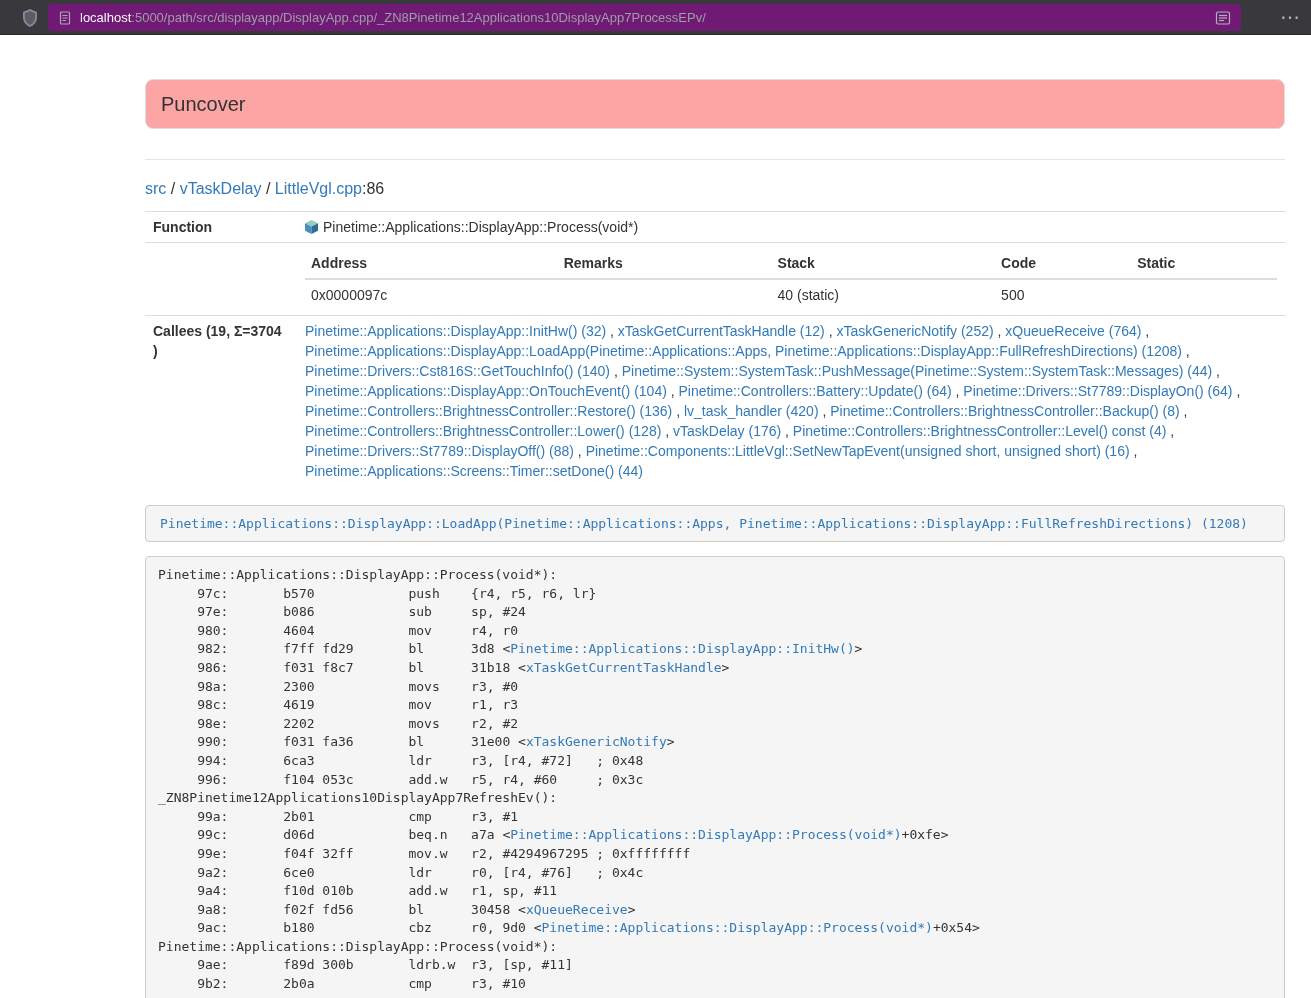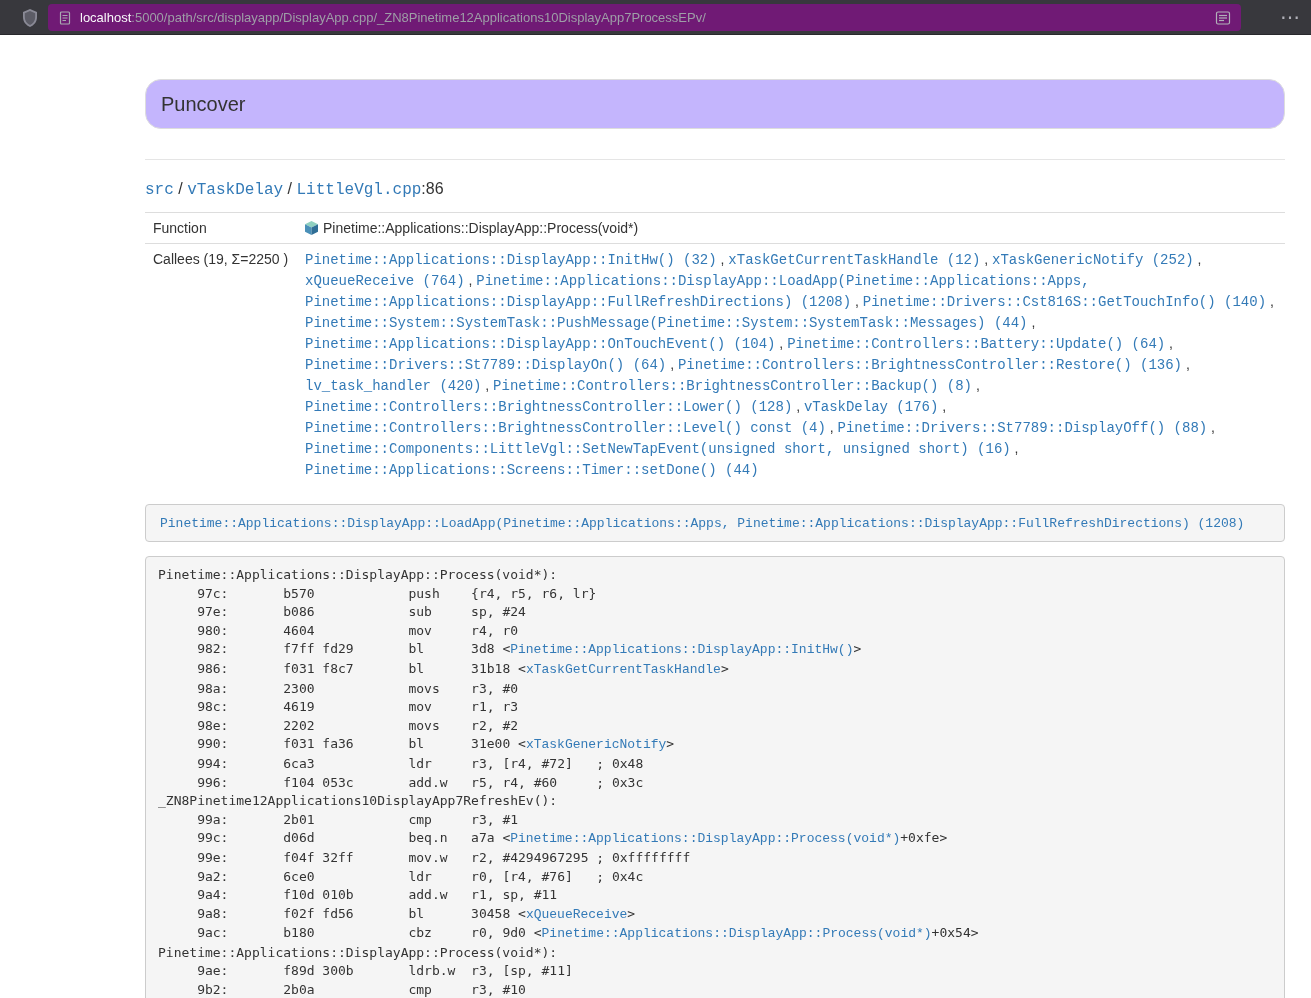--- a/index.html
+++ b/index.html
@@ -26,42 +26,42 @@
   .reader-wrap { width: 16px; height: 16px; margin-left: 8px; flex: 0 0 auto; }
   .dots {
     position: absolute; right: 10px; top: 2px; color: #b1b1b9;
     font-size: 20px; line-height: 30px; letter-spacing: 1px; cursor: default;
   }
 
   
   .container { width: 1140px; margin-left: 145px; }
 
   .panel {
-    margin-top: 44px; background: #c4b5fd; border: 1px solid #ddd;
-    border-radius: 16px; padding: 13px 15px;
+    margin-top: 44px; background: #fca5a5; border: 1px solid #ddd;
+    border-radius: 8px; padding: 13px 15px;
   }
   .panel-title { font-size: 20px; line-height: 22px; color: #333; }
 
   hr.divider { border: 0; border-top: 1px solid #e5e5e5; margin: 30px 0 0 0; }
 
   .breadcrumb { margin-top: 20px; font-size: 16px; }
   .breadcrumb a { color: #337ab7; text-decoration: none; }
   .breadcrumb span { color: #333; }
 
-  a { color: #337ab7; text-decoration: none; font-family: Liberation Mono, monospace; }
+  a { color: #337ab7; text-decoration: none; }
 
   table.sym-table {
     width: 100%; border-collapse: collapse; margin-top: 13px; font-size: 14px;
   }
   table.sym-table > tbody > tr > th,
   table.sym-table > tbody > tr > td {
     border-top: 1px solid #ddd; padding: 5px 8px; vertical-align: top;
     text-align: left; line-height: 20px;
   }
-  th.lbl { width: 152px; font-weight: normal; color: #333; }
+  th.lbl { width: 152px; font-weight: bold; color: #333; }
 
   .sym-icon { display: inline-block; width: 13px; height: 14px; margin-right: 5px; vertical-align: -2px; }
 
   table.inner { width: 100%; border-collapse: collapse; }
   table.inner th {
     text-align: left; font-weight: bold; padding: 5px 6px;
     border-bottom: 2px solid #ddd; line-height: 20px;
   }
   table.inner td { padding: 5px 6px; line-height: 20px; }
   .col-address { width: 26%; } .col-remarks { width: 22%; }
@@ -135,24 +135,47 @@
           <span class="sym-icon">
             <svg width="13" height="14" viewBox="0 0 13 14">
               <path d="M6.5 0 L13 3.2 L6.5 6.4 L0 3.2 Z" fill="#8fd0c0"></path>
               <path d="M0 3.2 L6.5 6.4 V14 L0 10.8 Z" fill="#4a90b8"></path>
               <path d="M13 3.2 L6.5 6.4 V14 L13 10.8 Z" fill="#2f6e96"></path>
             </svg>
           </span><span>Pinetime::Applications::DisplayApp::Process(void*)</span>
         </td>
       </tr>
 
-
-
       <tr>
-        <th class="lbl">Callees (19, Σ=2250 )</th>
+        <th class="lbl"></th>
+        <td>
+          <table class="inner">
+            <tbody>
+              <tr>
+                <th class="col-address">Address</th>
+                <th class="col-remarks">Remarks</th>
+                <th class="col-stack">Stack</th>
+                <th class="col-code">Code</th>
+                <th class="col-static">Static</th>
+              </tr>
+              <tr>
+                <td>0x0000097c</td>
+                <td></td>
+                <td>40 (static)</td>
+                <td>500</td>
+                <td></td>
+              </tr>
+            </tbody>
+          </table>
+        </td>
+      </tr>
+
+
+      <tr>
+        <th class="lbl">Callees (19, Σ=3704 )</th>
         <td class="callees"><a href="#">Pinetime::Applications::DisplayApp::InitHw() (32)</a> , <a href="#">xTaskGetCurrentTaskHandle (12)</a> , <a href="#">xTaskGenericNotify (252)</a> , <a href="#">xQueueReceive (764)</a> , <a href="#">Pinetime::Applications::DisplayApp::LoadApp(Pinetime::Applications::Apps, Pinetime::Applications::DisplayApp::FullRefreshDirections) (1208)</a> , <a href="#">Pinetime::Drivers::Cst816S::GetTouchInfo() (140)</a> , <a href="#">Pinetime::System::SystemTask::PushMessage(Pinetime::System::SystemTask::Messages) (44)</a> , <a href="#">Pinetime::Applications::DisplayApp::OnTouchEvent() (104)</a> , <a href="#">Pinetime::Controllers::Battery::Update() (64)</a> , <a href="#">Pinetime::Drivers::St7789::DisplayOn() (64)</a> , <a href="#">Pinetime::Controllers::BrightnessController::Restore() (136)</a> , <a href="#">lv_task_handler (420)</a> , <a href="#">Pinetime::Controllers::BrightnessController::Backup() (8)</a> , <a href="#">Pinetime::Controllers::BrightnessController::Lower() (128)</a> , <a href="#">vTaskDelay (176)</a> , <a href="#">Pinetime::Controllers::BrightnessController::Level() const (4)</a> , <a href="#">Pinetime::Drivers::St7789::DisplayOff() (88)</a> , <a href="#">Pinetime::Components::LittleVgl::SetNewTapEvent(unsigned short, unsigned short) (16)</a> , <a href="#">Pinetime::Applications::Screens::Timer::setDone() (44)</a></td>
       </tr>
     </tbody>
   </table>
 
   <pre class="highlight-box"><a href="#">Pinetime::Applications::DisplayApp::LoadApp(Pinetime::Applications::Apps, Pinetime::Applications::DisplayApp::FullRefreshDirections) (1208)</a></pre>
 
   <pre class="code-block">Pinetime::Applications::DisplayApp::Process(void*):
      97c:	b570      	push	{r4, r5, r6, lr}
      97e:	b086      	sub	sp, #24

